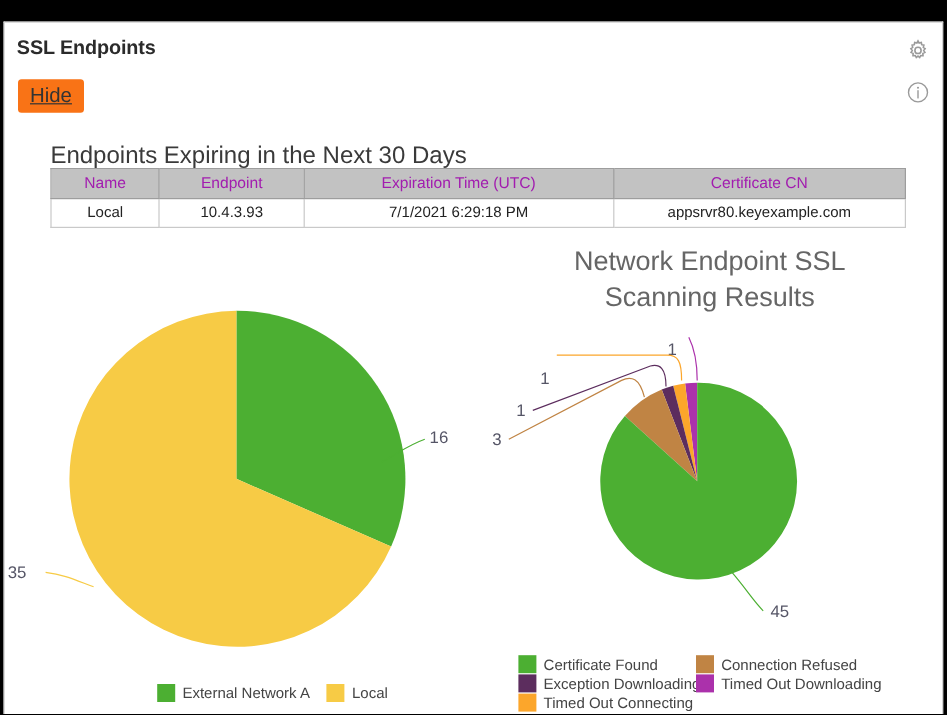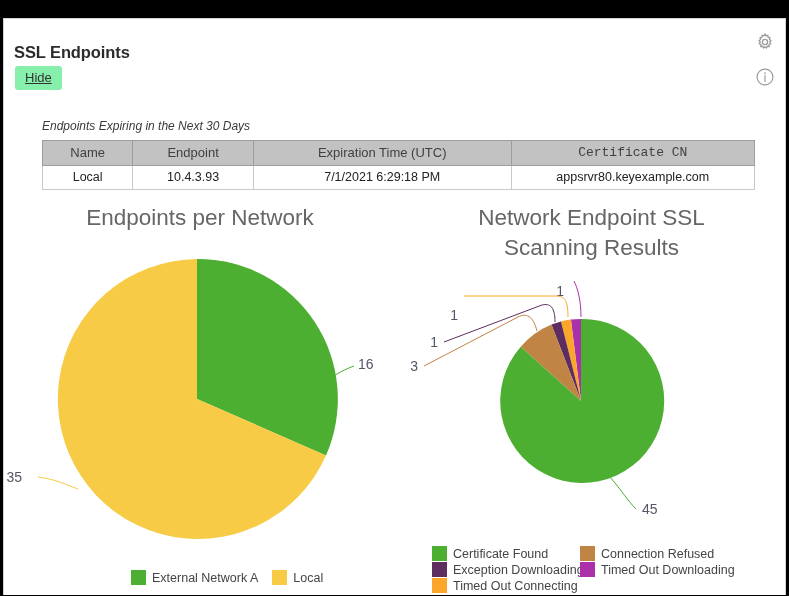--- a/index.html
+++ b/index.html
@@ -24,83 +24,81 @@
     box-sizing: border-box;
     overflow: hidden;
   }
   .panel-title {
     position: absolute;
     left: 10px; top: 12px;
     font-size: 16.5px;
     font-weight: bold;
     color: #2b2b2b;
     letter-spacing: -0.1px;
-    margin-top: 12px;
   }
   .gear-icon {
     position: absolute;
     right: 10px; top: 13px;
     width: 20px; height: 20px;
     cursor: pointer;
   }
   .info-icon {
     position: absolute;
     right: 10px; top: 48px;
     width: 20px; height: 20px;
     cursor: pointer;
   }
   .hide-button {
     position: absolute;
     left: 11px; top: 47px;
-    background: #86efac;
+    background: #f97316;
     border: none;
     border-radius: 3px;
     padding: 5px 10px 6px 10px;
-    font-size: 13px;
+    font-size: 17px;
     color: #333333;
     font-family: "Liberation Sans", sans-serif;
     cursor: pointer;
     line-height: 1;
     text-decoration: underline;
   }
   .table-title {
     position: absolute;
     left: 38px; top: 100px;
-    font-size: 12px;
+    font-size: 20px;
     color: #3a3a3a;
-    font-style: italic;
   }
   .exp-table {
     position: absolute;
     left: 38px; top: 121px;
     width: 713px;
     border-collapse: collapse;
     font-size: 12.5px;
   }
   .exp-table th {
     background: #c2c2c2;
     border: 1px solid #9d9d9d;
     font-weight: normal;
-    color: #404040;
+    color: #a21caf;
     padding: 4px 2px 5px 2px;
     text-align: center;
     font-size: 13px;
   }
   .exp-table td {
     border: 1px solid #c9c9c9;
     padding: 4px 2px 5px 2px;
     text-align: center;
     color: #222222;
     background: #ffffff;
     font-size: 12.5px;
   }
   .col-name    { width: 88px; }
   .col-ep      { width: 119px; }
   .col-exp     { width: 263px; }
-  .col-cn      { width: 243px; font-family: Liberation Mono, monospace; }
+  .col-cn      { width: 243px; }
 
   .chart-block { position: absolute; }
   .chart-title {
     position: absolute;
     text-align: center;
     color: #666666;
     font-size: 22.5px;
     line-height: 30px;
     width: 100%;
     left: 0;
@@ -176,21 +174,20 @@
         <tr>
           <td>Local</td>
           <td>10.4.3.93</td>
           <td>7/1/2021 6:29:18 PM</td>
           <td>appsrvr80.keyexample.com</td>
         </tr>
       </tbody>
     </table>
 
     <div class="chart-block" style="left:0px; top:170px; width:392px; height:400px;">
-      <div class="chart-title" style="top:14px;">Endpoints per Network</div>
 
       <svg width="392" height="400" viewBox="0 0 392 400">
 
         <path d="M193 210 L193 70 A140 140 0 0 1 321.94 266.5 Z" fill="#4caf32"></path>
         <path d="M193 210 L321.94 266.5 A140 140 0 1 1 193 70 Z" fill="#f7cb45"></path>
 
         <path d="M314 196 C 329 188 336 182 350 177" stroke="#4caf32" stroke-width="1" fill="none"></path>
         <text x="354" y="122" class="pie-label" transform="translate(0,58)">16</text>
 
         <path d="M74 300 C 58 294 50 290 34 288" stroke="#f7cb45" stroke-width="1" fill="none"></path>

